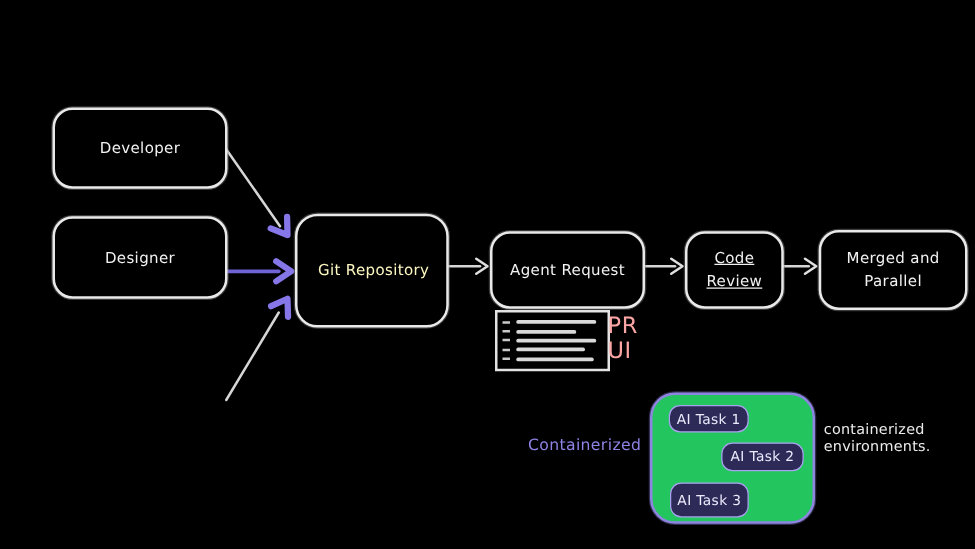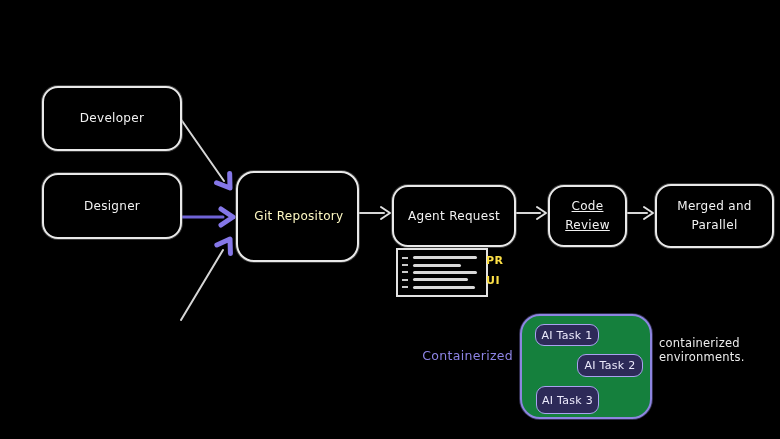--- a/index.html
+++ b/index.html
@@ -92,32 +92,31 @@
   .prui-line {
     margin-left: 5px;
     height: 3px;
     background: #d9d9d9;
     border-radius: 2px;
   }
   .prlabel {
     position: absolute;
     z-index: 2;
     left: 486px; top: 251px;
-    color: #fde047;
-    font-size: 11px;
+    color: #fca5a5;
+    font-size: 18px;
     line-height: 20px;
     letter-spacing: 0.5px;
-    font-weight: bold;
   }
   .container-box {
     position: absolute;
     z-index: 2;
     left: 520px; top: 314px;
     width: 132px; height: 105px;
-    background: #15803d;
+    background: #22c55e;
     border: 2px solid #8d85e0;
     box-shadow: 0 0 0 1px rgba(141,133,224,0.35);
     border-radius: 20px;
     box-sizing: border-box;
   }
   .task {
     position: absolute;
     background: #2d2a58;
     border: 1.5px solid #a9a2ef;
     border-radius: 9px;

